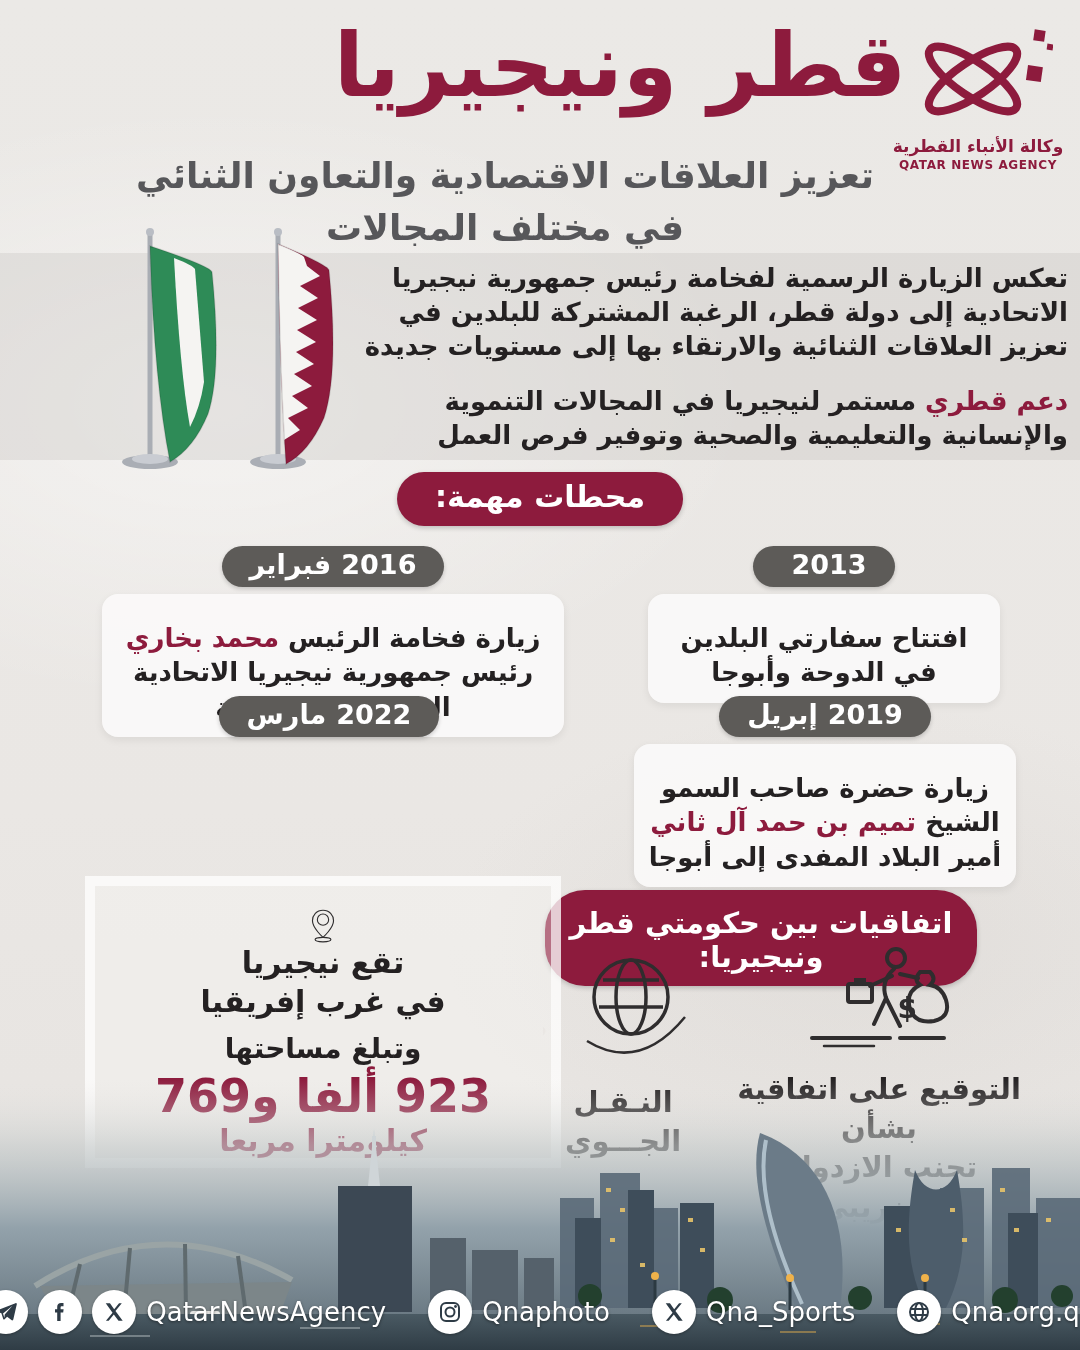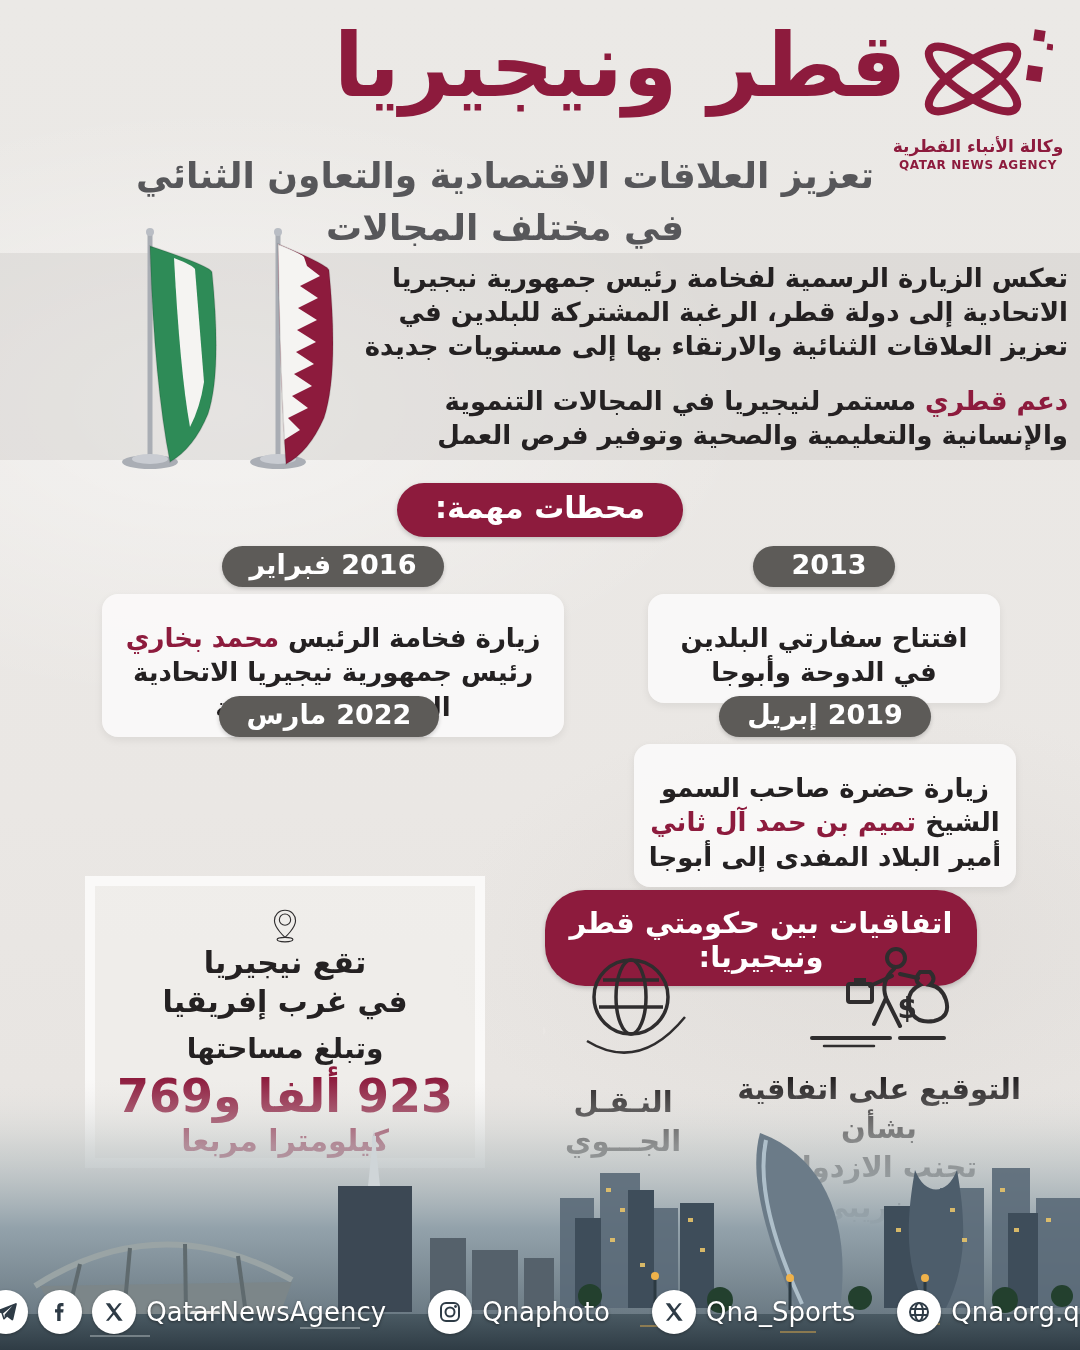--- a/index.html
+++ b/index.html
@@ -27,35 +27,35 @@
   .flags{left:88px;top:222px;}
   .intro{top:262px;right:12px;width:706px;color:#242122;
          font-size:26px;font-weight:bold;line-height:1.3;}
   .intro p{margin:0;}
   .intro p + p{margin-top:22px;}
   .hl{color:#8d1b3d;}
   
   .pill{display:inline-block;background:#8d1b3d;color:#fff;font-weight:bold;
         border-radius:40px;padding:7px 38px 12px;font-size:30px;
         box-shadow:0 2px 5px rgba(0,0,0,.2);}
-  .m-pill{top:483px;left:50%;transform:translateX(-50%);}
+  .m-pill{top:472px;left:50%;transform:translateX(-50%);}
   .agr-pill{top:890px;left:545px;width:432px;text-align:center;font-size:29px;padding:16px 18px 12px;}
   
   .milestone{text-align:center;}
   .year-badge{display:inline-flex;gap:10px;background:#5d5b58;color:#fff;border-radius:24px;
               padding:3px 28px 7px;font-size:27px;font-weight:bold;box-shadow:0 2px 4px rgba(0,0,0,.18);}
   .mcard{margin-top:7px;background:rgba(251,250,249,.9);border-radius:16px;
          padding:27px 14px 13px;font-size:26px;font-weight:bold;color:#242122;line-height:1.32;
          box-shadow:0 3px 8px rgba(0,0,0,.07);}
   .m2013{left:648px;top:546px;width:352px;}
   .m2016{left:102px;top:546px;width:462px;}
   .m2019{left:634px;top:696px;width:382px;}
   .m2022{left:90px;top:696px;width:478px;}
   
-  .nbox{left:85px;top:876px;width:400px;height:292px;
+  .nbox{left:85px;top:876px;width:476px;height:292px;
         border:10px solid rgba(255,255,255,.65);background:rgba(250,249,247,.38);
         display:flex;flex-direction:column;align-items:center;padding-top:22px;}
   .nbox .t{color:#242122;font-size:30px;font-weight:bold;line-height:1.3;}
   .nbox .t3{margin-top:10px;font-size:28px;}
   .nbox .area{color:#8d1b3d;font-size:46px;font-weight:bold;margin-top:2px;}
   .nbox .unit{color:#8d1b3d;font-size:30px;font-weight:bold;}
   
   .agr-item{text-align:center;color:#242122;font-size:29px;font-weight:bold;line-height:1.35;}
   .agr-air{left:528px;top:945px;width:190px;}
   .agr-tax{left:726px;top:942px;width:306px;}

